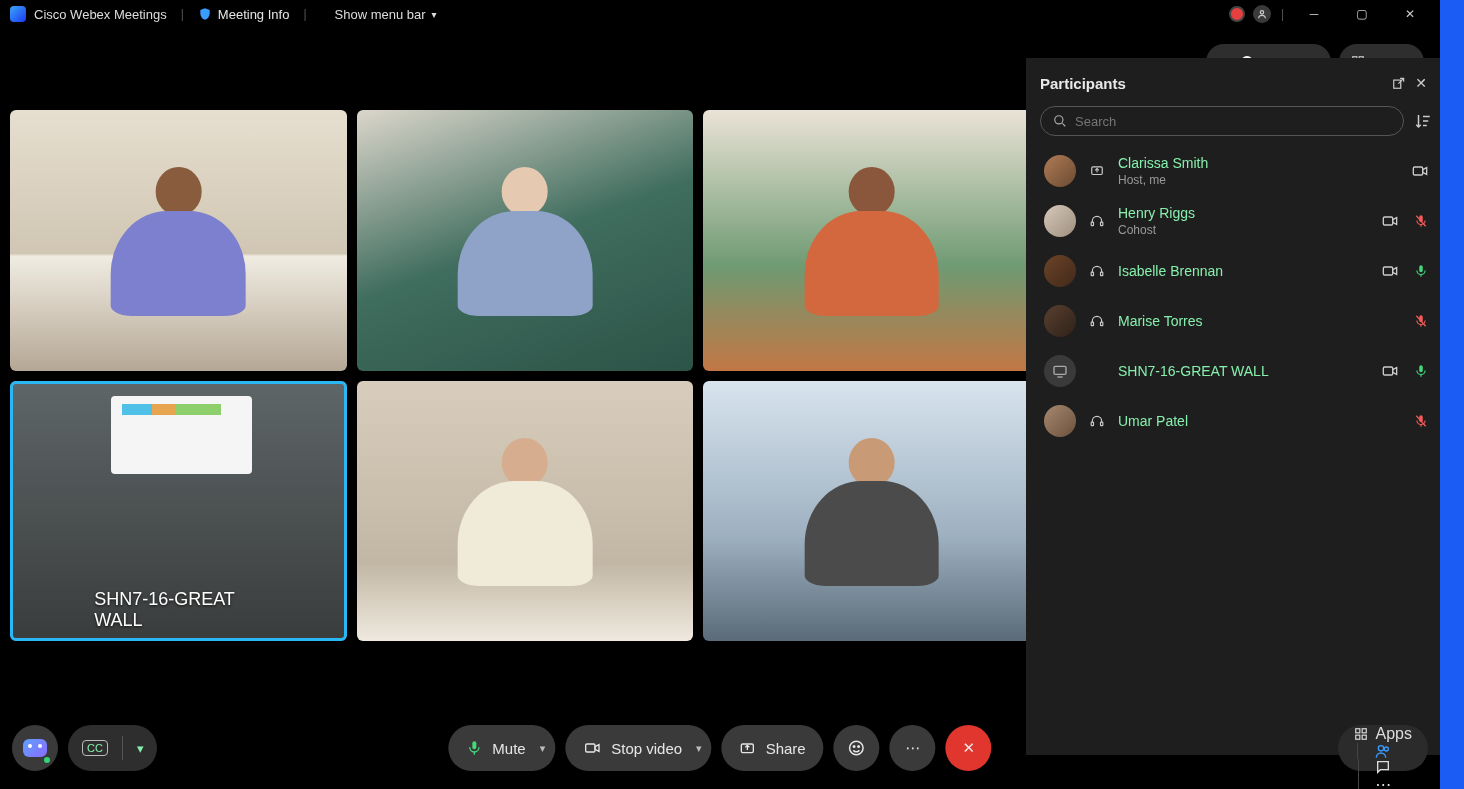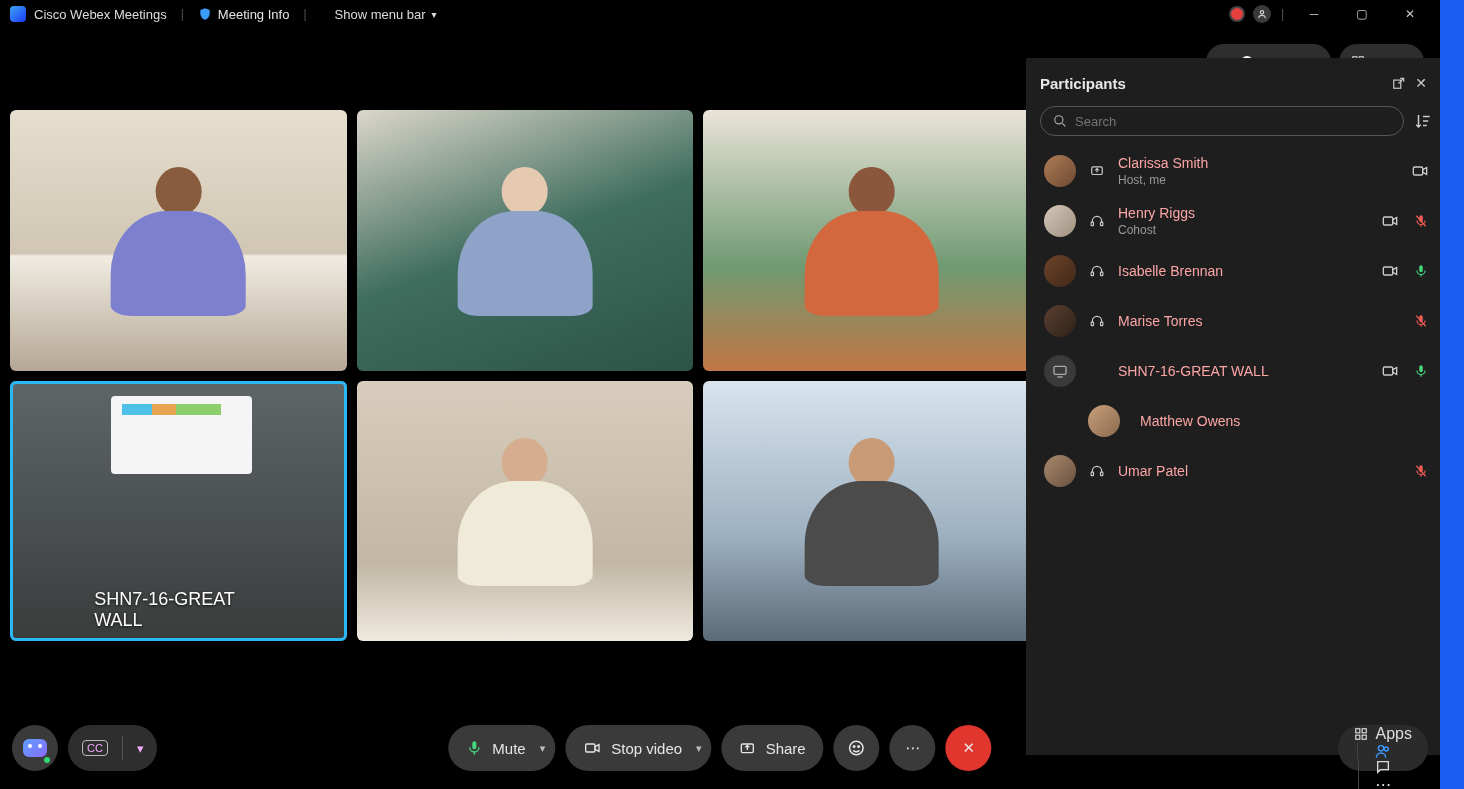--- a/index.html
+++ b/index.html
@@ -60,21 +60,21 @@
 .avatar{width:32px;height:32px;border-radius:50%;background:#555;flex-shrink:0;}
 .av1{background:linear-gradient(135deg,#b07c55,#6b4a32);}
 .av2{background:linear-gradient(135deg,#d6c9bb,#9e8f7e);}
 .av3{background:linear-gradient(135deg,#6b4428,#42281a);}
 .av4{background:linear-gradient(135deg,#5a4030,#2e2018);}
 .av5{background:#3a3a3a;display:flex;align-items:center;justify-content:center;color:#aaa;font-size:14px;}
 .av6{background:linear-gradient(135deg,#c8a07a,#8a6a4e);}
 .av7{background:linear-gradient(135deg,#a8886e,#6a513e);}
 .subrow{margin-left:44px;}
 .badge-icon{width:18px;display:flex;justify-content:center;color:#ccc;font-size:13px;}
-.pname{font-size:14px;color:#fca5a5;}
+.pname{font-size:14px;color:#86efac;}
 .prole{font-size:12px;color:#999;margin-top:2px;}
 .ptext{display:flex;flex-direction:column;flex:1;}
 .ricons{display:flex;align-items:center;gap:16px;}
 .vcam{color:#ccc;font-size:14px;}
 .mic{font-size:14px;}
 .mic.green{color:#43d97b;}
 .mic.red{color:#f55c57;}
 .controlbar{position:absolute;left:0;right:24px;bottom:12px;height:58px;display:flex;align-items:center;padding:0 12px;}
 .ctrl{height:46px;border-radius:24px;background:#3a3a3a;display:flex;align-items:center;padding:16px 18px;color:#e6e6e6;gap:10px;font-size:15px;}
 .ctrl.icononly{width:46px;padding:0;justify-content:center;}
@@ -86,21 +86,21 @@
 .rightcluster{display:flex;gap:0;margin-left:auto;background:#2b2b2b;border-radius:24px;height:46px;align-items:center;flex-direction:column;}
 .rightcluster .seg{height:46px;display:flex;align-items:center;padding:0 16px;color:#ddd;gap:8px;border-left:1px solid #444;}
 .rightcluster .seg:first-child{border-left:none;border-radius:24px 0 0 24px;}
 .rightcluster .seg:last-child{border-radius:0 24px 24px 0;}
 .assistant{width:46px;height:46px;border-radius:50%;background:#3a3a3a;display:flex;align-items:center;justify-content:center;position:relative;}
 .assistant .bot{width:24px;height:18px;border-radius:6px;background:linear-gradient(135deg,#5ea0ff,#8a6bff);position:relative;}
 .assistant .bot::before,.assistant .bot::after{content:"";position:absolute;top:5px;width:4px;height:4px;border-radius:50%;background:#fff;}
 .assistant .bot::before{left:5px;} .assistant .bot::after{right:5px;}
 .assistant .dot{position:absolute;bottom:6px;right:6px;width:10px;height:10px;border-radius:50%;background:#2fd671;border:2px solid #3a3a3a;}
 .cc-group{display:flex;background:#2e2e2e;border-radius:24px;height:46px;align-items:center;}
-.cc-group .cc{padding:4px 14px;height:46px;display:flex;align-items:center;font-size:13px;color:#f0abfc;justify-content:center;}
+.cc-group .cc{padding:4px 14px;height:46px;display:flex;align-items:center;font-size:13px;color:#86efac;justify-content:center;}
 .cc-group .dvd{width:1px;height:24px;background:#555;}
 svg{display:block;}
 </style>
 </head>
 <body>
 
 <div class="right-strip"></div>
 
 <div class="topbar">
   <div class="logo"></div>
@@ -355,26 +355,20 @@
         <span class="mic green">
             <svg width="14" height="16" viewBox="0 0 24 24" fill="currentColor">
               <rect x="9" y="2" width="6" height="12" rx="3"></rect>
               <path d="M5 11a7 7 0 0014 0" fill="none" stroke="currentColor" stroke-width="2"></path>
               <line x1="12" y1="18" x2="12" y2="22" stroke="currentColor" stroke-width="2"></line>
             </svg>
           </span>
       </div>
     </div>
 
-    <div class="prow subrow">
-      <div class="avatar av6"></div>
-      <div class="ptext" style="margin-left:8px">
-          <div class="pname">Matthew Owens</div>
-        </div>
-    </div>
 
     <div class="prow">
       <div class="avatar av7"></div>
       <div class="badge-icon">
           <svg width="14" height="14" viewBox="0 0 24 24" fill="none" stroke="currentColor" stroke-width="2">
             <path d="M4 14v-2a8 8 0 0116 0v2"></path>
             <rect x="2" y="14" width="4" height="6" rx="1"></rect>
             <rect x="18" y="14" width="4" height="6" rx="1"></rect>
           </svg>
         </div>

